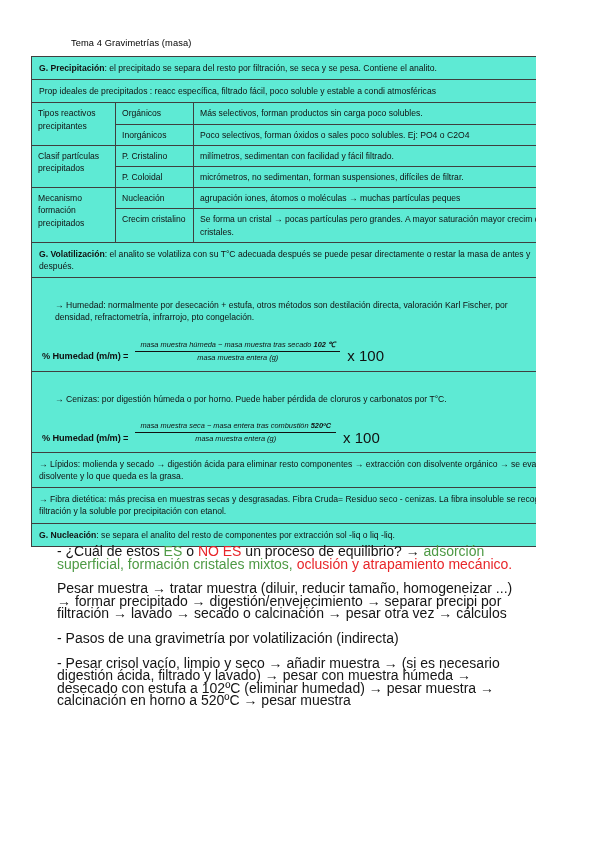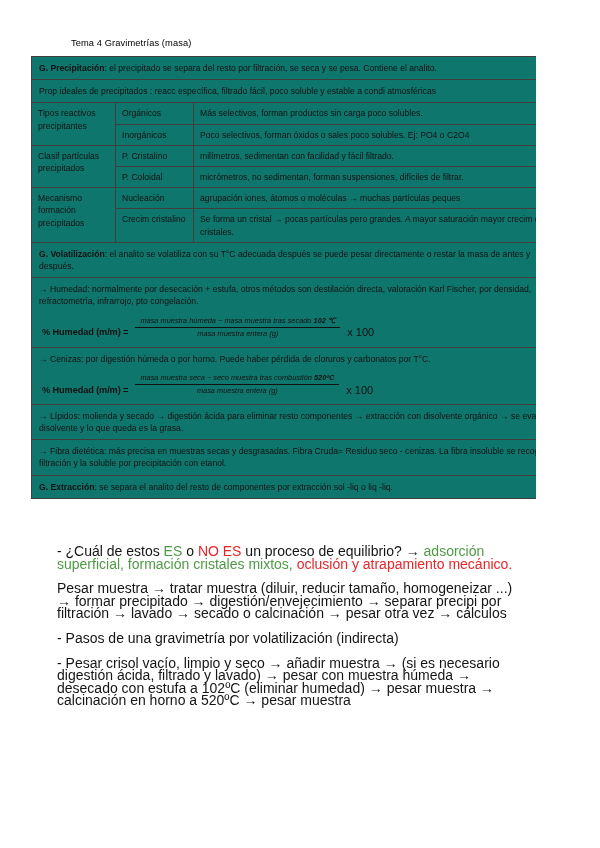--- a/index.html
+++ b/index.html
@@ -45,21 +45,21 @@
     border-collapse: collapse;
     table-layout: fixed;
   }
   .main-table td {
     border: 1px solid #3f3f3f;
     padding: 4px 5px 4px 6px;
     font-size: 8.6px;
     line-height: 12.2px;
     vertical-align: top;
     color: #111;
-    background: #0f766e;
+    background: #5eead4;
   }
   .main-table td.full {
     padding: 5px 6px 5px 7px;
   }
   .lbl { font-weight: bold; }
 
   
   .cat-orange   { background: #F5BE8E; }
   .cat-green    { background: #C3DDB2; }
   .cat-yellow   { background: #FBD477; }
@@ -96,26 +96,26 @@
     padding: 0 5px 1px 5px;
     border-bottom: 1.1px solid #111;
     white-space: nowrap;
   }
   .frac .den {
     padding: 1px 5px 0 5px;
     white-space: nowrap;
   }
   .frac b { font-weight: bold; }
   .x100 {
-    font-size: 11px;
+    font-size: 15px;
     margin-left: 3px;
     white-space: nowrap;
     font-style: normal;
   }
-  .para { margin: 0; }
+  .para { margin: 16px; }
 
   
   .notes {
     position: absolute;
     left: 57px;
     top: 545px;
     width: 470px;
     font-size: 14px;
     line-height: 12.6px;
     color: #151515;
@@ -194,38 +194,38 @@
           </div>
         </td>
       </tr>
 
       <tr>
         <td class="full" colspan="3">
           <div class="para">→ Cenizas: por digestión húmeda o por horno. Puede haber pérdida de cloruros y carbonatos por T°C.</div>
           <div class="formula-line">
             <span class="formula-lhs">% Humedad (m/m) =</span>
             <span class="frac">
-              <span class="num"><span>masa muestra seca − seco muestra tras combustión </span><b>520ºC</b></span>
+              <span class="num"><span>masa muestra seca − masa entera tras combustión </span><b>520ºC</b></span>
               <span class="den">masa muestra entera (g)</span>
             </span>
             <span class="x100">x 100</span>
           </div>
         </td>
       </tr>
 
       <tr>
         <td class="full" colspan="3">→ Lípidos: molienda y secado → digestión ácida para eliminar resto componentes → extracción con disolvente orgánico → se evapora disolvente y lo que queda es la grasa.</td>
       </tr>
 
       <tr>
         <td class="full" colspan="3">→ Fibra dietética: más precisa en muestras secas y desgrasadas. Fibra Cruda=  Residuo seco - cenizas. La fibra insoluble se recoge por filtración y la soluble por precipitación con etanol.</td>
       </tr>
 
       <tr>
-        <td class="full" colspan="3"><span class="lbl">G. Extracción</span><span>: se separa el analito del resto de componentes por extracción sol -liq o liq -liq.</span></td>
+        <td class="full" colspan="3"><span class="lbl">G. Nucleación</span><span>: se separa el analito del resto de componentes por extracción sol -liq o liq -liq.</span></td>
       </tr>
 
     </tbody>
   </table>
 
   <div class="notes">
     <p><span>- ¿Cuál de estos </span><span class="green">ES</span><span> o </span><span class="red">NO ES</span><span> un proceso de equilibrio? → </span><span class="green">adsorción superficial, formación cristales mixtos,</span><span class="red"> oclusión y atrapamiento mecánico.</span></p>
 
     <p>Pesar muestra → tratar muestra (diluir, reducir tamaño, homogeneizar ...) → formar precipitado → digestión/envejecimiento → separar precipi por filtración → lavado → secado o calcinación → pesar otra vez → cálculos</p>
     <p>- Pasos de una gravimetría por volatilización (indirecta)</p>

